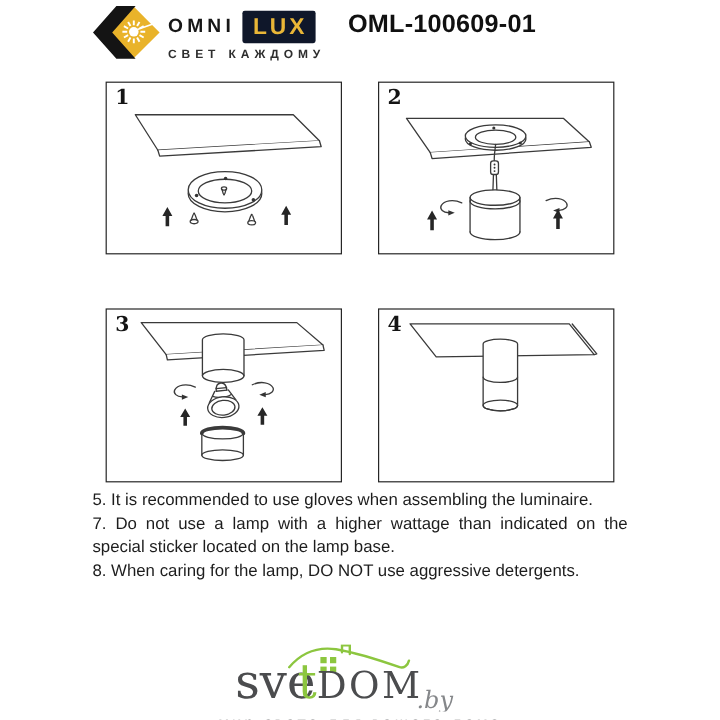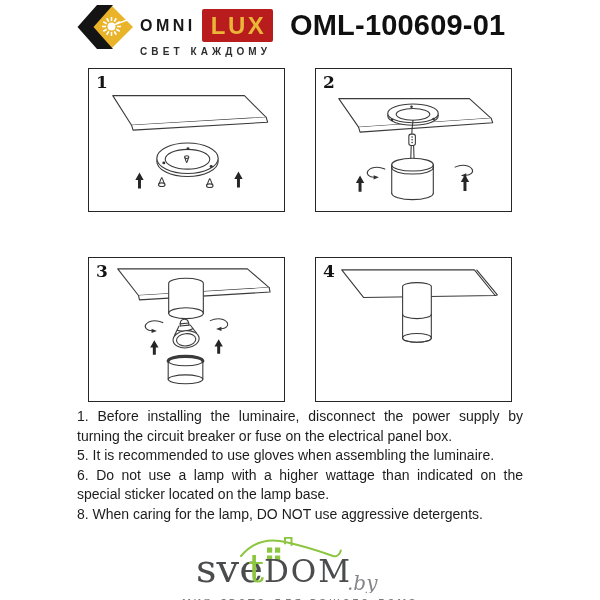--- a/index.html
+++ b/index.html
@@ -4,23 +4,23 @@
 <style>
   html,body{margin:0;padding:0;}
   body{width:600px;height:600px;background:#ffffff;font-family:"Liberation Sans",sans-serif;position:relative;overflow:hidden;}
   .sheet{position:absolute;inset:0;background:#fff;}
 
   
   .brand{position:absolute;left:76px;top:4px;display:flex;align-items:flex-start;gap:6px;}
   .brand-text{padding-top:5px;}
   .brand-row{display:flex;align-items:center;gap:6px;}
   .omni{font-weight:700;font-size:16px;letter-spacing:3.5px;color:#171717;}
-  .lux{background:#b91c1c;color:#E9B637;font-weight:700;font-size:24px;letter-spacing:2.5px;padding:3px 7px 2px 9px;border-radius:2px;}
+  .lux{background:#0f172a;color:#E9B637;font-weight:700;font-size:19px;letter-spacing:2.5px;padding:3px 7px 2px 9px;border-radius:2px;}
   .brand-sub{margin-top:4px;font-size:10px;font-weight:600;letter-spacing:4.1px;color:#2e2e2e;white-space:nowrap;}
-  .model{position:absolute;left:290px;top:9px;font-weight:700;font-size:29px;letter-spacing:0.2px;color:#101010;white-space:nowrap;}
+  .model{position:absolute;left:290px;top:9px;font-weight:700;font-size:21px;letter-spacing:0.2px;color:#101010;white-space:nowrap;}
 
   
   .panel{position:absolute;background:#fff;border:1.6px solid #262626;box-sizing:border-box;}
   .panel svg{position:absolute;left:0;top:0;width:100%;height:100%;overflow:visible;}
   .panel .num{position:absolute;left:7px;top:3px;font-family:"DejaVu Serif",serif;font-weight:700;font-size:17px;color:#141414;}
   #panel1{left:88px;top:68px;width:197px;height:144px;}
   #panel2{left:315px;top:68px;width:197px;height:144px;}
   #panel3{left:88px;top:257px;width:197px;height:145px;}
   #panel4{left:315px;top:257px;width:197px;height:145px;}
 
@@ -204,23 +204,22 @@
         <g>
           <path d="M87.5,29 A14.5,4 0 0 1 116.5,29 L116.5,81 A14.5,4.5 0 0 1 87.5,81 Z" fill="#ffffff"></path>
           <path d="M87.5,57 A14.5,4.5 0 0 0 116.5,57"></path>
           <ellipse cx="102" cy="81" rx="14.5" ry="4.5"></ellipse>
         </g>
       </g>
     </svg>
   </div>
 
   <div class="instructions">
-    <p>1. Before installing the luminaire, disconnect the power supply by turning the circuit breaker or fuse on the electrical panel box.</p>
     <p>5. It is recommended to use gloves when assembling the luminaire.</p>
-    <p>6. Do not use a lamp with a higher wattage than indicated on the special sticker located on the lamp base.</p>
+    <p>7. Do not use a lamp with a higher wattage than indicated on the special sticker located on the lamp base.</p>
     <p>8. When caring for the lamp, DO NOT use aggressive detergents.</p>
   </div>
 
   <div class="watermark">
     <svg class="wm-logo" width="212" height="56" viewBox="0 0 212 56">
       <g stroke="#8CC63F" stroke-width="2" fill="none" stroke-linecap="round">
         <path d="M47,19 C58,6 72,2 86,4 C104,7 122,13 139,19 C142.5,20.2 145.8,17.5 146.8,13.5"></path>
         <path d="M91,6.5 L91,0.8 L97.5,0.8 L97.5,8"></path>
       </g>
       <g fill="#8CC63F">

